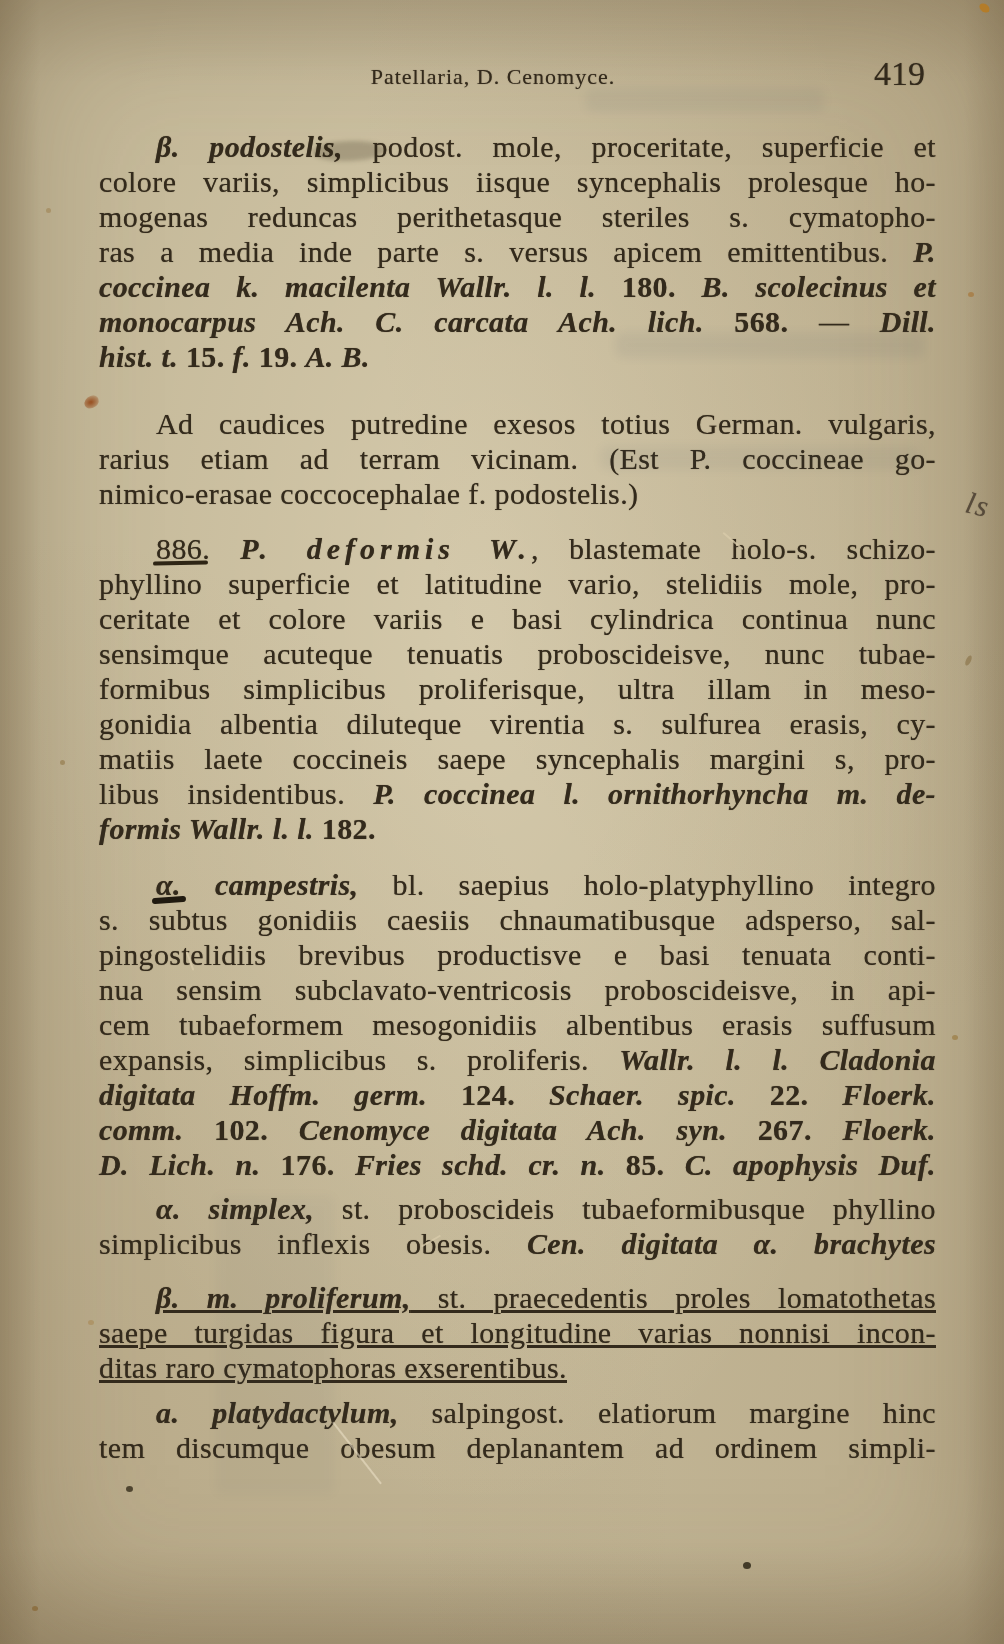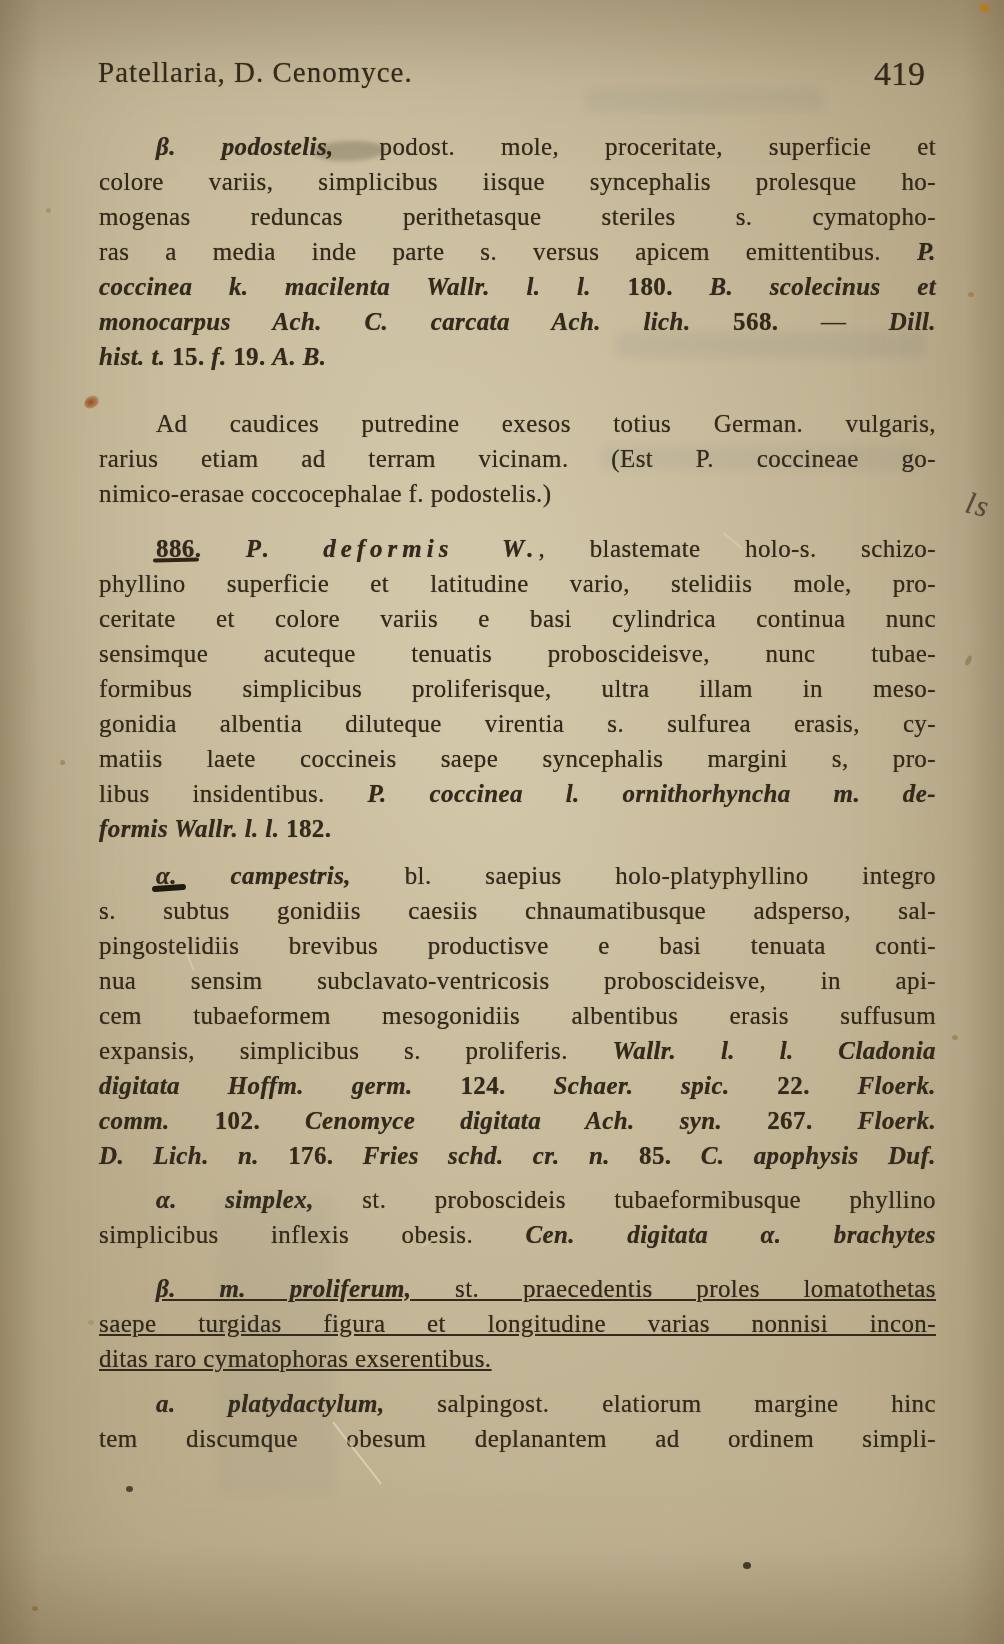--- a/index.html
+++ b/index.html
@@ -15,49 +15,49 @@
       radial-gradient(ellipse at 48% 38%, rgba(255,246,222,0.28), rgba(255,246,222,0) 62%),
       radial-gradient(ellipse at 88% 8%, rgba(140,115,78,0.16), rgba(140,115,78,0) 42%),
       radial-gradient(ellipse at 6% 92%, rgba(140,115,78,0.20), rgba(140,115,78,0) 46%),
       radial-gradient(ellipse at 94% 88%, rgba(140,115,78,0.16), rgba(140,115,78,0) 40%),
       linear-gradient(90deg, rgba(110,92,62,0.28) 0%, rgba(110,92,62,0) 4%, rgba(110,92,62,0) 96%, rgba(110,92,62,0.22) 100%),
       linear-gradient(0deg, rgba(110,92,62,0.20) 0%, rgba(110,92,62,0) 6%, rgba(110,92,62,0) 95%, rgba(110,92,62,0.14) 100%);
     box-shadow: inset 0 0 150px rgba(92,75,46,0.42);
     color:#332a1c;
   }
   .header-title{
-    position:absolute;top:56px;left:98px;width:790px;
-    font-size:29px;letter-spacing:1px;
+    position:absolute;top:64px;left:98px;width:790px;
+    text-align:center;font-size:22px;letter-spacing:1px;
     text-shadow:0 0 1px rgba(45,35,18,0.55);
   }
   .page-number{
     position:absolute;top:55px;left:874px;font-size:34px;
     text-shadow:0 0 1px rgba(45,35,18,0.6);
   }
   .text-block{position:absolute;left:99px;top:129px;width:837px;}
   .para{margin:0;}
   .para.p2{margin-top:32px;}
   .para.p3{margin-top:20px;}
-  .para.p4{margin-top:12px;}
+  .para.p4{margin-top:21px;}
   .para.p5{margin-top:9px;}
   .para.p6{margin-top:19px;text-decoration:underline;}
   .para.p7{margin-top:10px;}
   .line{
-    height:35px;line-height:35px;font-size:25px;
+    height:35px;line-height:35px;font-size:30px;
     text-align:justify;text-align-last:justify;
     letter-spacing:0.4px;white-space:normal;
     text-shadow:0 0 0.8px rgba(42,32,16,0.65);
   }
   .line.first{text-indent:57px;}
   .line.lastline{text-align-last:left;}
   .seg-r{}
   .seg-bi{font-style:italic;font-weight:bold;}
   .seg-b{font-weight:bold;}
   .seg-sp{font-style:italic;font-weight:bold;letter-spacing:5px;}
-  .seg-uhand{position:relative;font-weight:bold;}
+  .seg-uhand{position:relative;font-weight:normal;}
   .seg-uhand::after{
     content:'';position:absolute;left:-3px;right:2px;bottom:0px;height:4px;
     background:#2e2515;border-radius:3px;transform:rotate(-1.3deg);
   }
   .seg-uheavy{position:relative;font-style:italic;font-weight:bold;}
   .seg-uheavy::after{
     content:'';position:absolute;left:-4px;width:34px;bottom:-2px;height:6px;
     background:#201a10;border-radius:3px;transform:rotate(-4deg);
   }
   .margin-mark{

